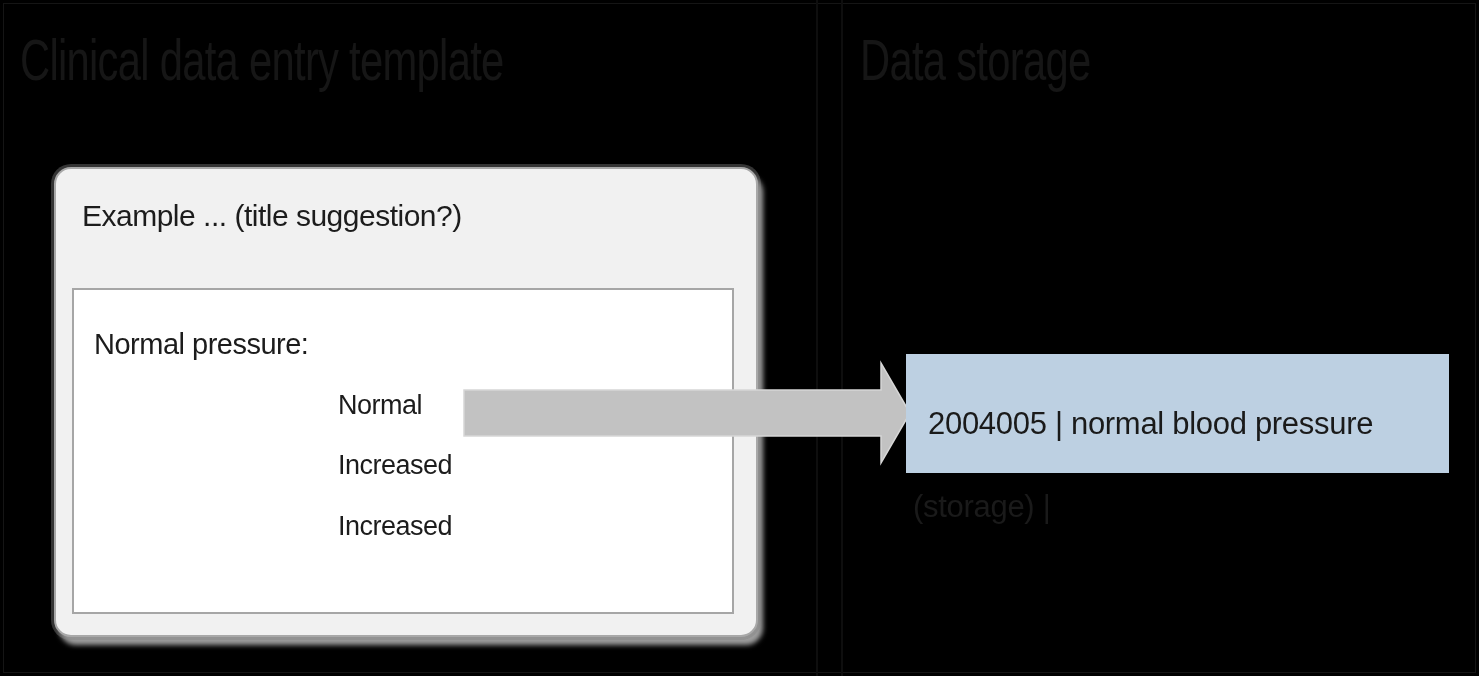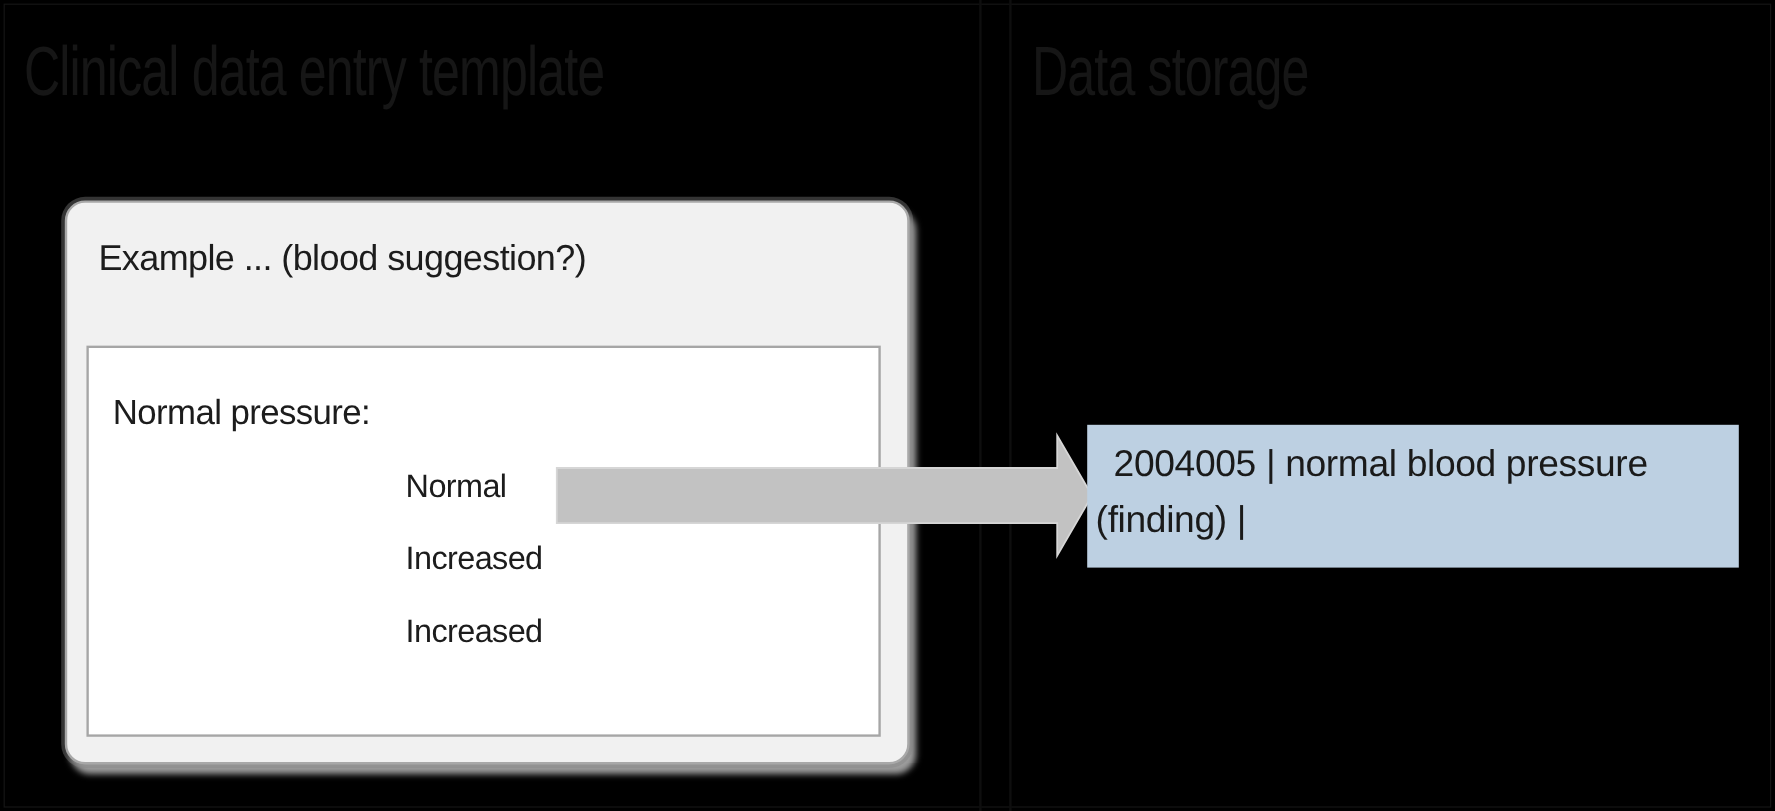--- a/index.html
+++ b/index.html
@@ -108,49 +108,49 @@
     position: absolute;
     left: 906px; top: 354px;
     width: 543px; height: 119px;
     background: #bdd0e2;
     color: #1a1a1a;
     font-size: 31px;
     letter-spacing: -0.3px;
     box-sizing: border-box;
     padding-top: 10px;
   }
-  .result-line { line-height: 46px; white-space: nowrap; }
+  .result-line { line-height: 46px; white-space: nowrap; margin-top: 37px; }
   .result-line.l0 { padding-left: 22px; }
   .result-line.l1 { padding-left: 7px; }
 </style>
 </head>
 <body>
 
 <div id="stage">
 
   <div class="slide-frame"></div>
   <div class="vline v1"></div>
   <div class="vline v2"></div>
 
   <div class="slide-title left">Clinical data entry template</div>
   <div class="slide-title right">Data storage</div>
 
   <div class="template-panel">
-    <div class="panel-title">Example ... (blood suggestion?)</div>
+    <div class="panel-title">Example ... (title suggestion?)</div>
 
     <div class="entry-form">
       <div class="field-label">Normal pressure:</div>
       <div class="option o0">Normal</div>
       <div class="option o1">Increased</div>
       <div class="option o2">Increased</div>
     </div>
   </div>
 
   <svg class="arrow-svg" viewBox="0 0 458 112" xmlns="http://www.w3.org/2000/svg">
     <polygon points="6,33 423,33 423,6 452,56 423,106 423,79 6,79" fill="#c2c2c2" stroke="#d6d6d6" stroke-width="1.5"></polygon>
   </svg>
 
   <div class="result-box">
     <div class="result-line l0">2004005 | normal blood pressure</div>
-    <div class="result-line l1">(finding) |</div>
+    <div class="result-line l1">(storage) |</div>
   </div>
 
 </div>
 
 </body></html>

